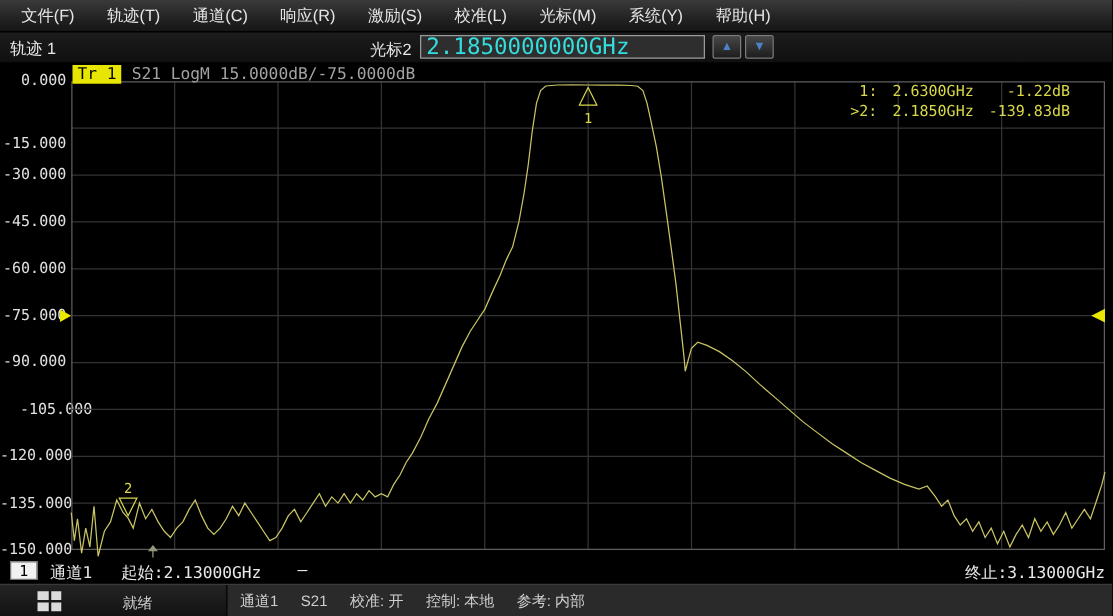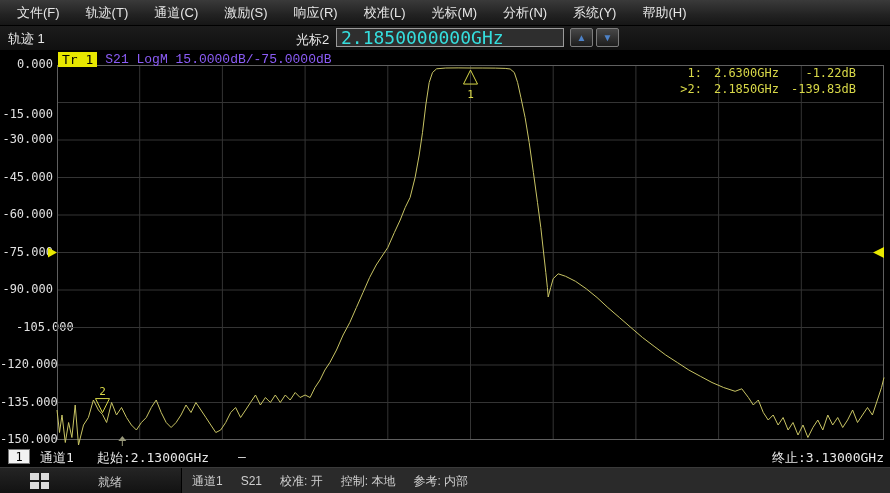--- a/index.html
+++ b/index.html
@@ -48,21 +48,21 @@
   .ylabel {
     position:absolute; left:0; width:53px; height:16px; text-align:right;
     color:#e0e0e0; font-family:"DejaVu Sans Mono", monospace; font-size:12px;
   }
   #chart { position:absolute; left:57px; top:15px; overflow:visible; }
   .trace-header {
     position:absolute; left:58px; top:2px; display:flex; align-items:center;
     font-family:"DejaVu Sans Mono", monospace; font-size:13px; white-space:pre;
   }
   .trace-badge { background:#e6e600; color:#000; padding:0 4px; margin-right:8px; }
-  .trace-info  { color:#8b5cf6;font-family:Liberation Mono, monospace; }
+  .trace-info  { color:#a3a3a3; }
   .marker-table {
     position:absolute; right:34px; top:16px;
     font-family:"DejaVu Sans Mono", monospace; font-size:12px; color:#d8d848;
     border-collapse:collapse;
   }
   .marker-table td { text-align:right; padding:0 0 2px 12px; white-space:pre; }
   
   .footer {
     position:absolute; left:0; top:448px; width:890px; height:18px; background:#000;
     font-family:"DejaVu Sans Mono", monospace; font-size:13px; color:#e8e8e8;
@@ -97,25 +97,24 @@
 </style>
 </head>
 <body>
 
 <div id="app">
 
   <div class="menubar">
     <div class="menu-item">文件(F)</div>
     <div class="menu-item">轨迹(T)</div>
     <div class="menu-item">通道(C)</div>
+    <div class="menu-item">响应(R)</div>
     <div class="menu-item">激励(S)</div>
-    <div class="menu-item">响应(R)</div>
     <div class="menu-item">校准(L)</div>
     <div class="menu-item">光标(M)</div>
-    <div class="menu-item">分析(N)</div>
     <div class="menu-item">系统(Y)</div>
     <div class="menu-item">帮助(H)</div>
   </div>
 
   <div class="toolbar">
     <div class="trace-tab">轨迹 1</div>
     <div class="marker-name">光标2</div>
     <input class="marker-field" readonly="" value="2.1850000000GHz" style="">
     <button class="spin-btn" id="spin-up">
       <span>▲</span>

